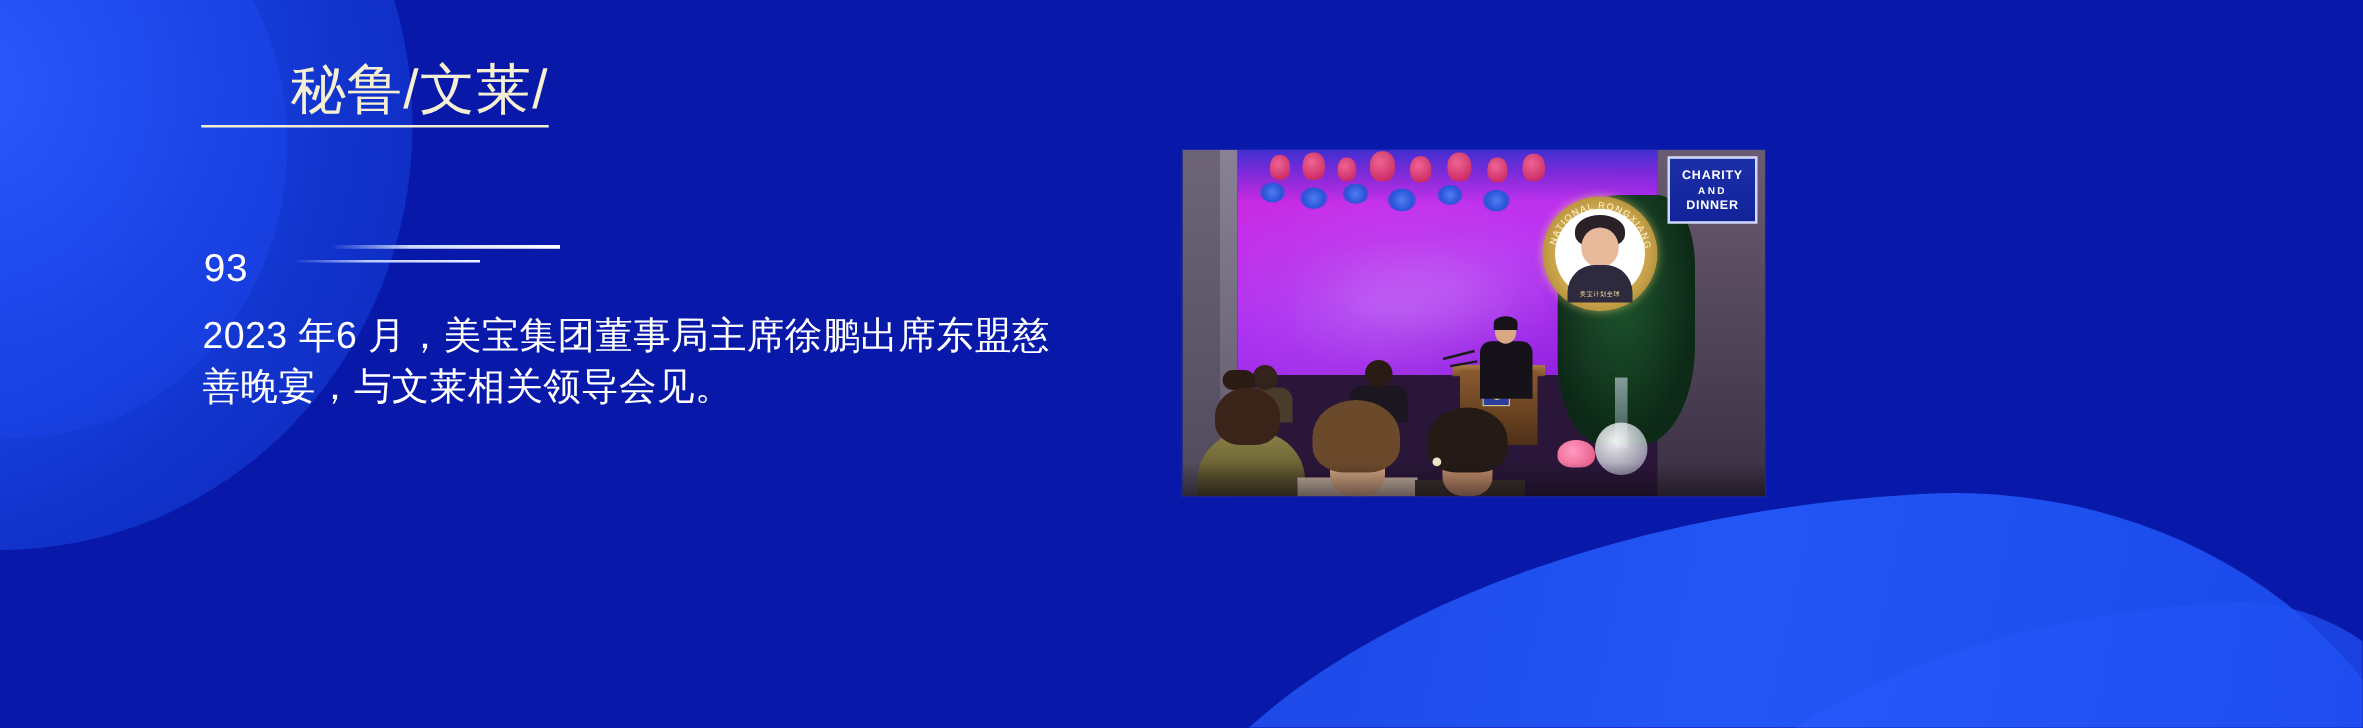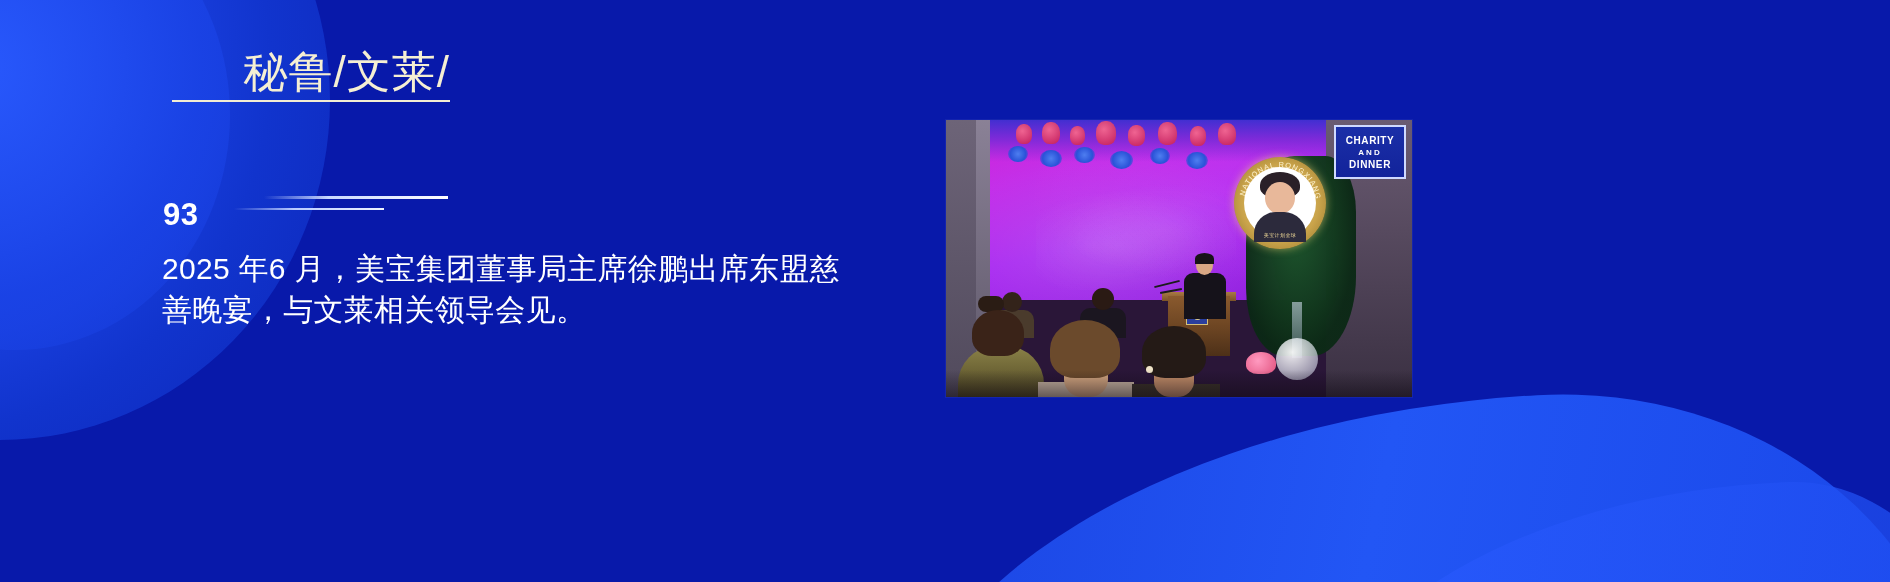--- a/index.html
+++ b/index.html
@@ -43,21 +43,21 @@
     width:720px; height:300px;
     background:linear-gradient(100deg,#2a5cff 0%,#1d4bee 100%);
     border-radius:70% 30% 0 0 / 100% 100% 0 0;
     transform:rotate(-2deg);
     opacity:.75;
   }
 
   
   #content { position:relative; z-index:3; width:1890px; height:582px; }
 
-  .title-block { position:absolute; left:172px; top:46px; }
+  .title-block { position:absolute; left:161px; top:46px; }
   .title-line {
     color:#f5efd3;
     font-size:44px;
     line-height:51px;
     letter-spacing:1px;
     font-weight:400;
     white-space:nowrap;
     text-align:right;
   }
   .title-rule {
@@ -81,21 +81,21 @@
     color:#f5efd3;
     font-size:23px;
     letter-spacing:1.5px;
     white-space:nowrap;
   }
 
   .item-number {
     position:absolute; left:163px; top:197px;
     color:#ffffff;
     font-size:31px;
-    font-weight:bold;
+    font-weight:normal;
     letter-spacing:0.5px;
   }
 
   .body-text {
     position:absolute; left:162px; top:248px;
     width:690px;
     color:#ffffff;
     font-size:30px;
     line-height:41px;
     letter-spacing:0.3px;
@@ -301,21 +301,21 @@
   </div>
 
   <div class="deco-rules">
     <div class="deco-rule-1"></div>
     <div class="deco-rule-2"></div>
   </div>
 
 
   <div class="item-number">93</div>
 
-  <div class="body-text">2025 年6 月，美宝集团董事局主席徐鹏出席东盟慈善晚宴，与文莱相关领导会见。</div>
+  <div class="body-text">2023 年6 月，美宝集团董事局主席徐鹏出席东盟慈善晚宴，与文莱相关领导会见。</div>
 
   <div class="photo">
 
     <div class="ph wall-left"></div>
     <div class="ph wall-left2"></div>
     <div class="ph wall-right"></div>
 
     <div class="ph screen"></div>
     <div class="ph screen-tex"></div>
     <div class="ph screen-top-deco"></div>

